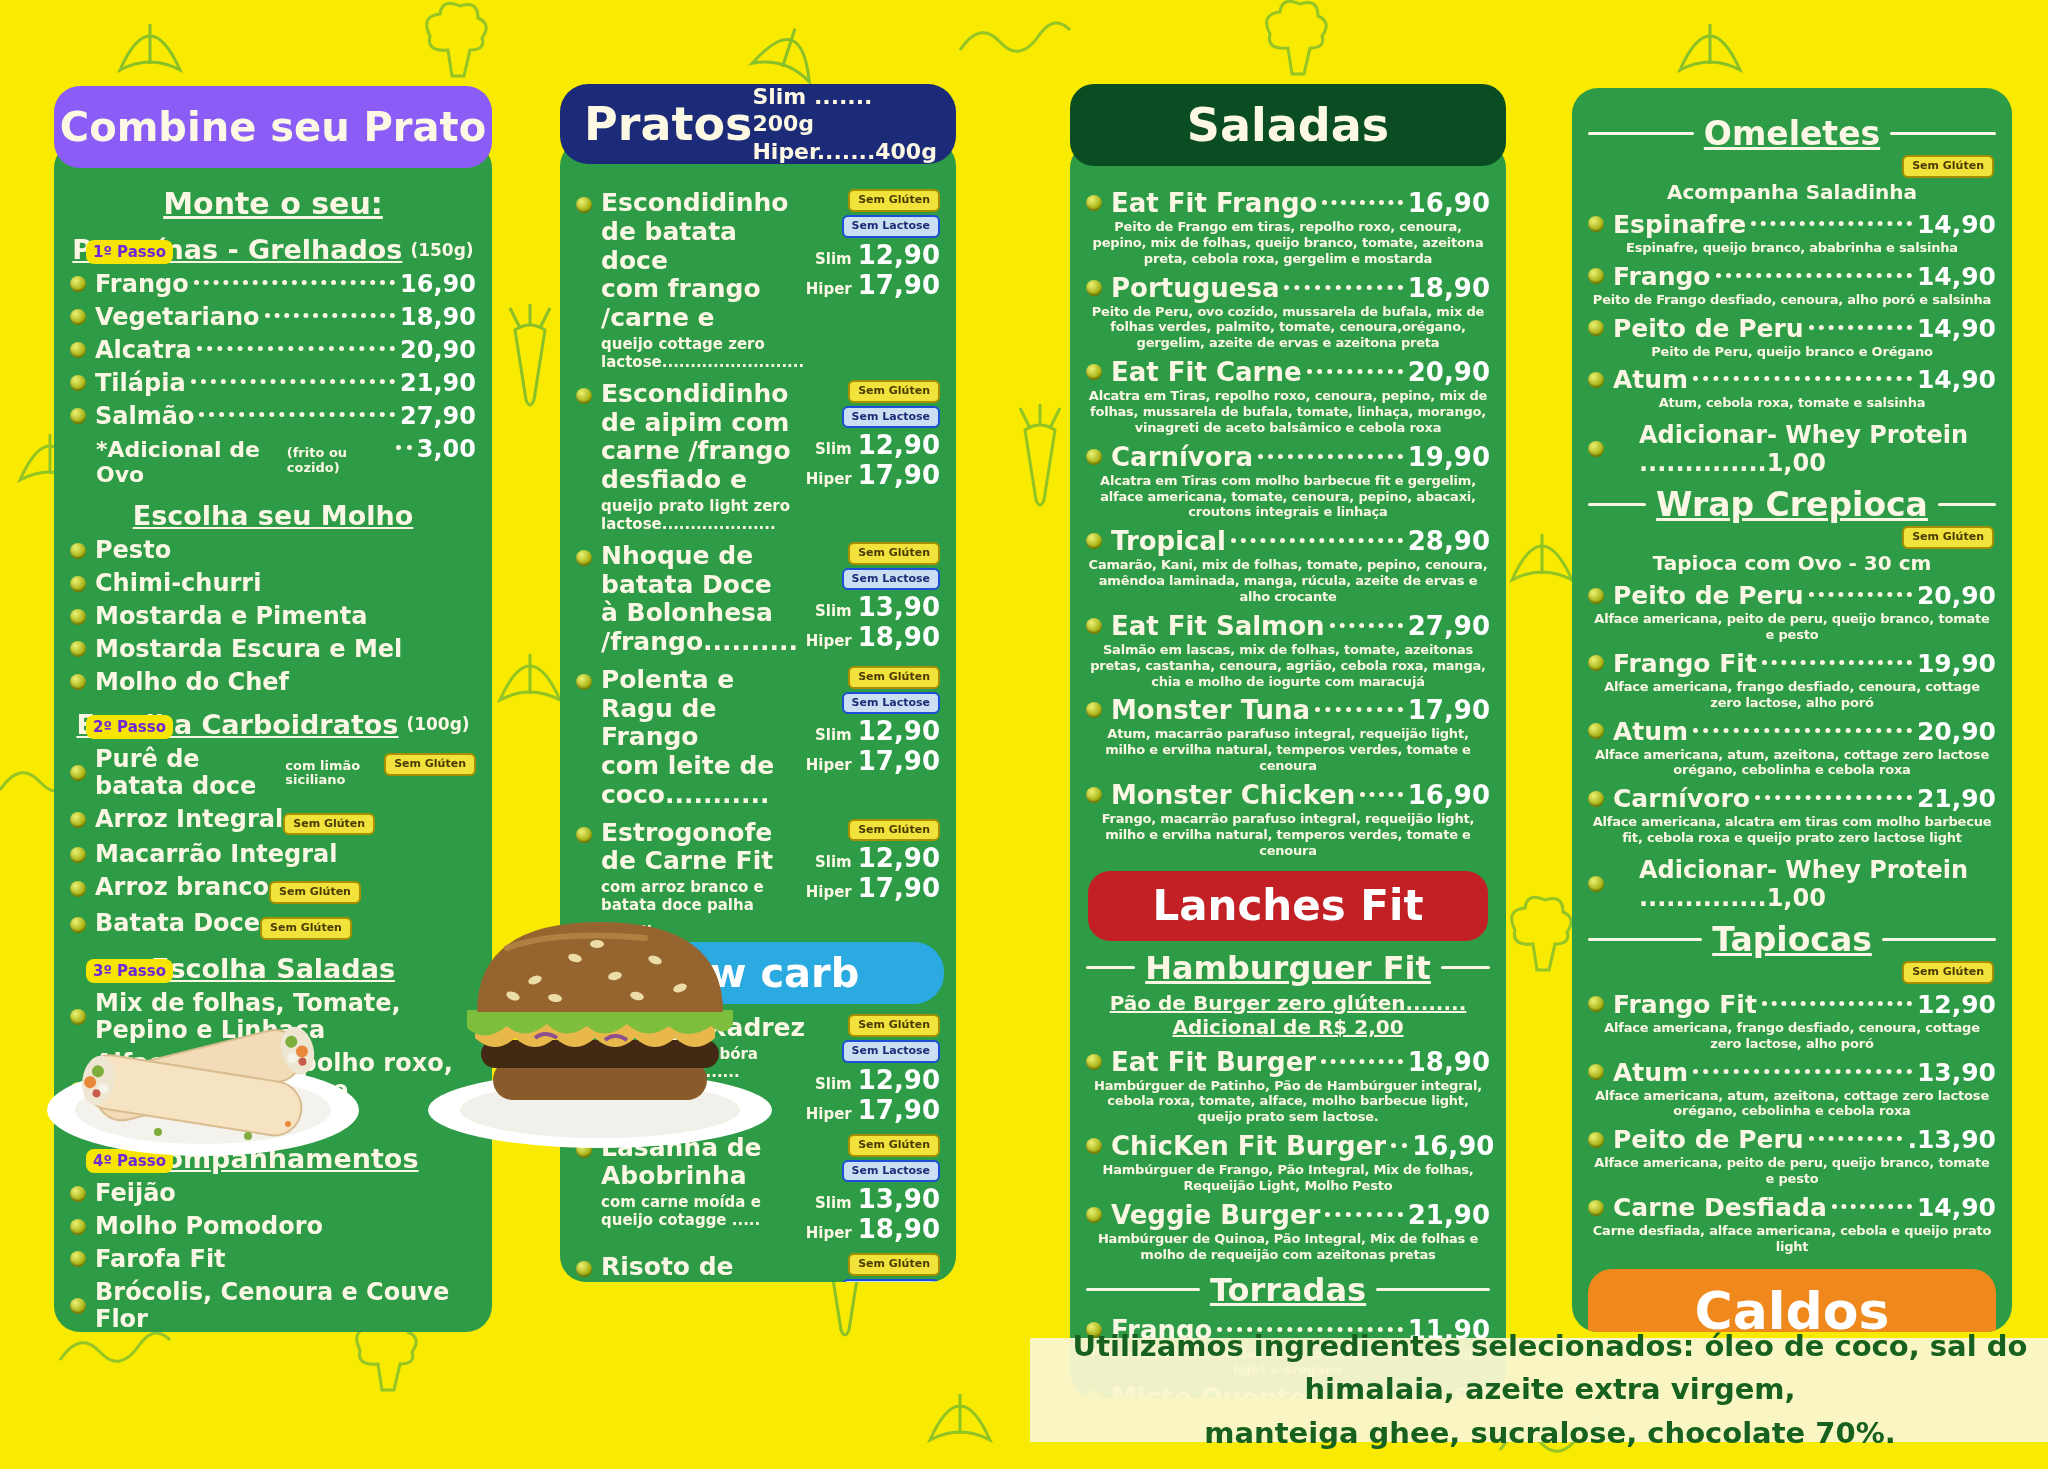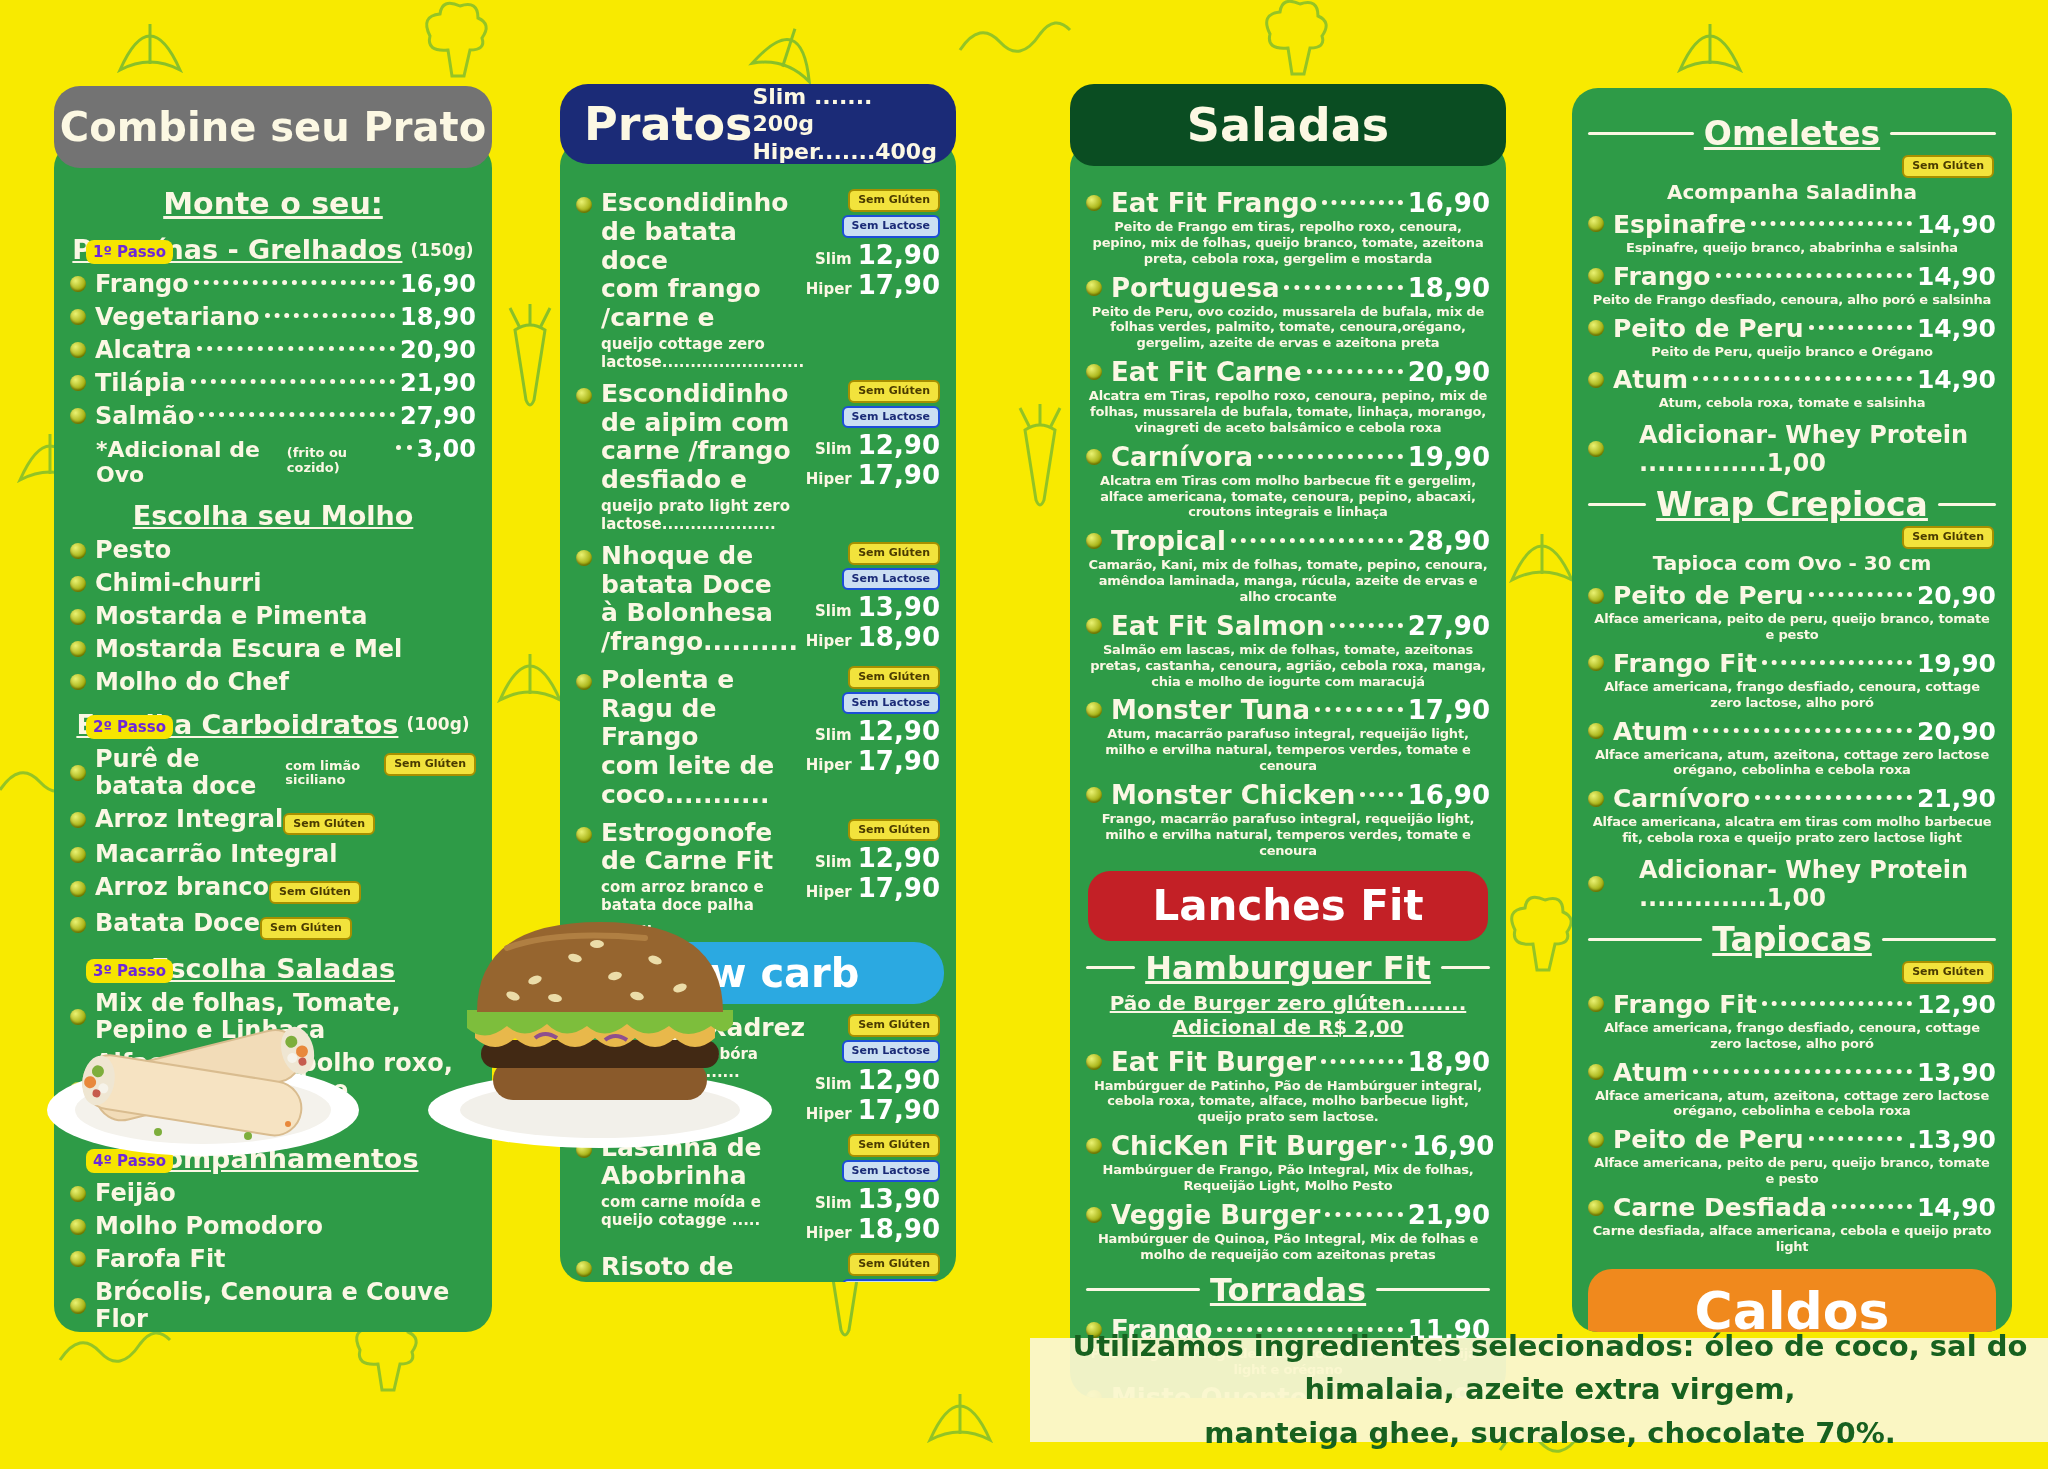--- a/index.html
+++ b/index.html
@@ -5,21 +5,21 @@
   html,body{margin:0;padding:0;}
   #page{position:relative;width:2048px;height:1469px;background:#F8EA00;overflow:hidden;
         font-family:"DejaVu Sans","Liberation Sans",sans-serif;}
   #doodles{position:absolute;left:0;top:0;z-index:0;}
   .col{position:absolute;z-index:2;}
   .panel{background:#2E9B47;border-radius:26px;overflow:hidden;position:relative;}
 
   
   .hdr{position:relative;z-index:3;display:flex;align-items:center;justify-content:center;
        color:#FCF8E3;font-weight:bold;}
-  .hdr-brown{height:82px;border-radius:26px;background:#737373;font-size:40px;}
+  .hdr-brown{height:82px;border-radius:26px;background:#8b5cf6;font-size:40px;}
   .hdr-navy{height:80px;border-radius:28px;background:#1B2B77;justify-content:space-between;padding:0 24px;}
   .hdr-navy .t{font-size:46px;}
   .hdr-navy .sz{font-size:22px;line-height:1.25;text-align:left;}
   .hdr-dkgreen{height:82px;border-radius:24px;background:#0A4D22;font-size:46px;}
   .red-hdr{height:70px;border-radius:22px;background:#C32026;display:flex;align-items:center;justify-content:center;
            color:#fff;font-size:42px;font-weight:bold;margin:12px 2px 8px;}
   .blue-hdr{height:62px;border-radius:30px;background:#2BA9E1;display:flex;align-items:center;justify-content:center;
             color:#fff;font-size:40px;font-weight:bold;margin:10px -4px 10px;}
   .orange-hdr{height:84px;border-radius:24px;background:#F0891D;display:flex;align-items:center;justify-content:center;
             color:#fff;font-size:52px;font-weight:bold;margin:14px 0 6px;}

